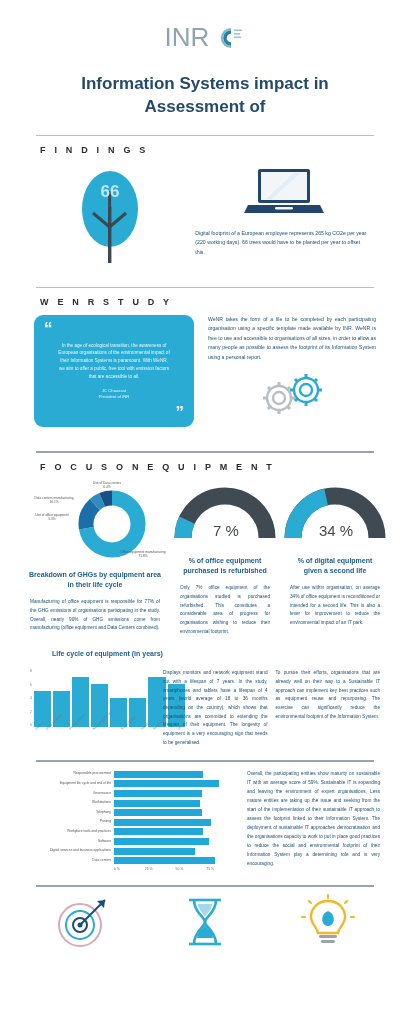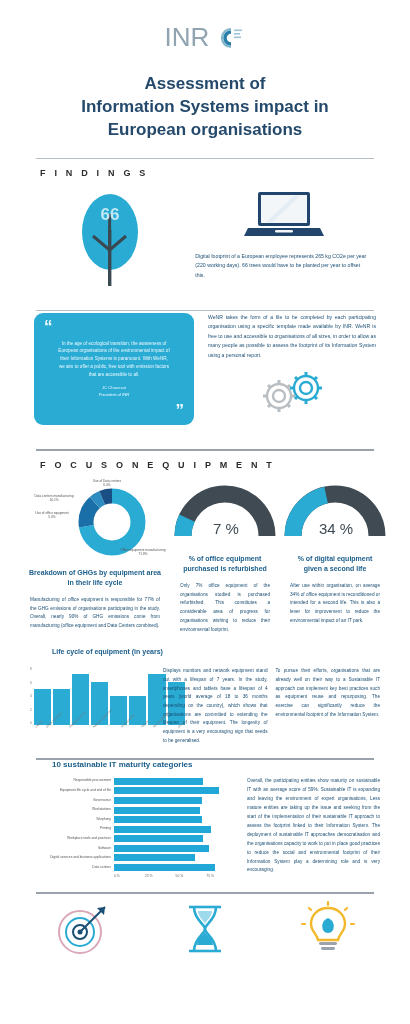--- a/index.html
+++ b/index.html
@@ -111,23 +111,22 @@
         <path d="M20 6 A9 9 0 1 0 20 24" fill="none" stroke="#7fb6cc" stroke-width="2.2"></path>
         <path d="M20 9 A6 6 0 1 0 20 21" fill="none" stroke="#2a7fa8" stroke-width="3.4"></path>
         <rect x="23" y="6.5" width="8" height="1.6" fill="#9dc4d6"></rect>
         <rect x="23" y="10" width="6" height="1.6" fill="#9dc4d6"></rect>
         <rect x="23" y="13.5" width="7" height="1.6" fill="#9dc4d6"></rect>
       </svg>
     </div>
   </div>
 
   <div class="title">
+    <div>Information Systems impact in</div>
     <div>Assessment of</div>
-    <div>Information Systems impact in</div>
-    <div>European organisations</div>
   </div>
 
   <div class="rule"></div>
 
   <div class="sec-head">F I N D I N G S</div>
 
   <div class="findings">
     <div class="findings-left">
       <svg width="92" height="96" viewBox="0 0 92 96">
         <ellipse cx="43" cy="40" rx="28" ry="38" fill="#29abd4"></ellipse>
@@ -145,20 +144,21 @@
         <path d="M24 34 L52 8 L58 8 L30 34 Z" fill="#e4edf3"></path>
         <path d="M6 40 h72 l4 8 h-80 Z" fill="#22456d"></path>
         <rect x="33" y="42" width="18" height="2.4" rx="1.2" fill="#f2f6f9"></rect>
       </svg>
       <div class="finding-txt">Digital footprint of a European employee represents 265 kg CO2e per year (220 working days). 66 trees would have to be planted per year to offset this.</div>
     </div>
   </div>
 
   <div class="rule"></div>
 
+  <div class="sec-head">W E N R   S T U D Y</div>
 
   <div class="wenr">
     <div class="quote-box">
       <div class="q-open">“</div>
       <div class="q-text">In the age of ecological transition, the awareness of European organisations of the environmental impact of their Information Systems is paramount. With WeNR, we aim to offer a public, free tool with emission factors that are accessible to all.</div>
       <div>
         <div class="q-author">JC Chaussat</div>
         <div class="q-author">President of INR</div>
       </div>
       <div class="q-close">”</div>
@@ -300,21 +300,20 @@
           </div>
         </div>
       </div>
       <div class="lc-txt">Displays monitors and network equipment stand out with a lifespan of 7 years. In the study, smartphones and tablets have a lifespan of 4 years (world average of 18 to 36 months depending on the country), which shows that organisations are committed to extending the lifespan of their equipment. The longevity of equipment is a very encouraging sign that needs to be generalised.</div>
       <div class="lc-txt">To pursue their efforts, organisations that are already well on their way to a Sustainable IT approach can implement key best practices such as equipment reuse and repurposing. The exercise can significantly reduce the environmental footprint of the Information System.</div>
     </div>
   </div>
 
   <div class="rule thick" style="margin-top:12px;"></div>
 
-  <div class="sub-head">10 sustainable IT maturity categories</div>
 
   <div class="mat-row">
     <div class="mat-chart">
       <div id="mat-bars">
           <div class="mat-line">
             <div class="mat-label">Responsible procurement</div>
             <div class="mat-track">
               <div class="mat-fill" title="Responsible procurement: 58%" style="width: 72.5%;"></div>
             </div>
           </div>

